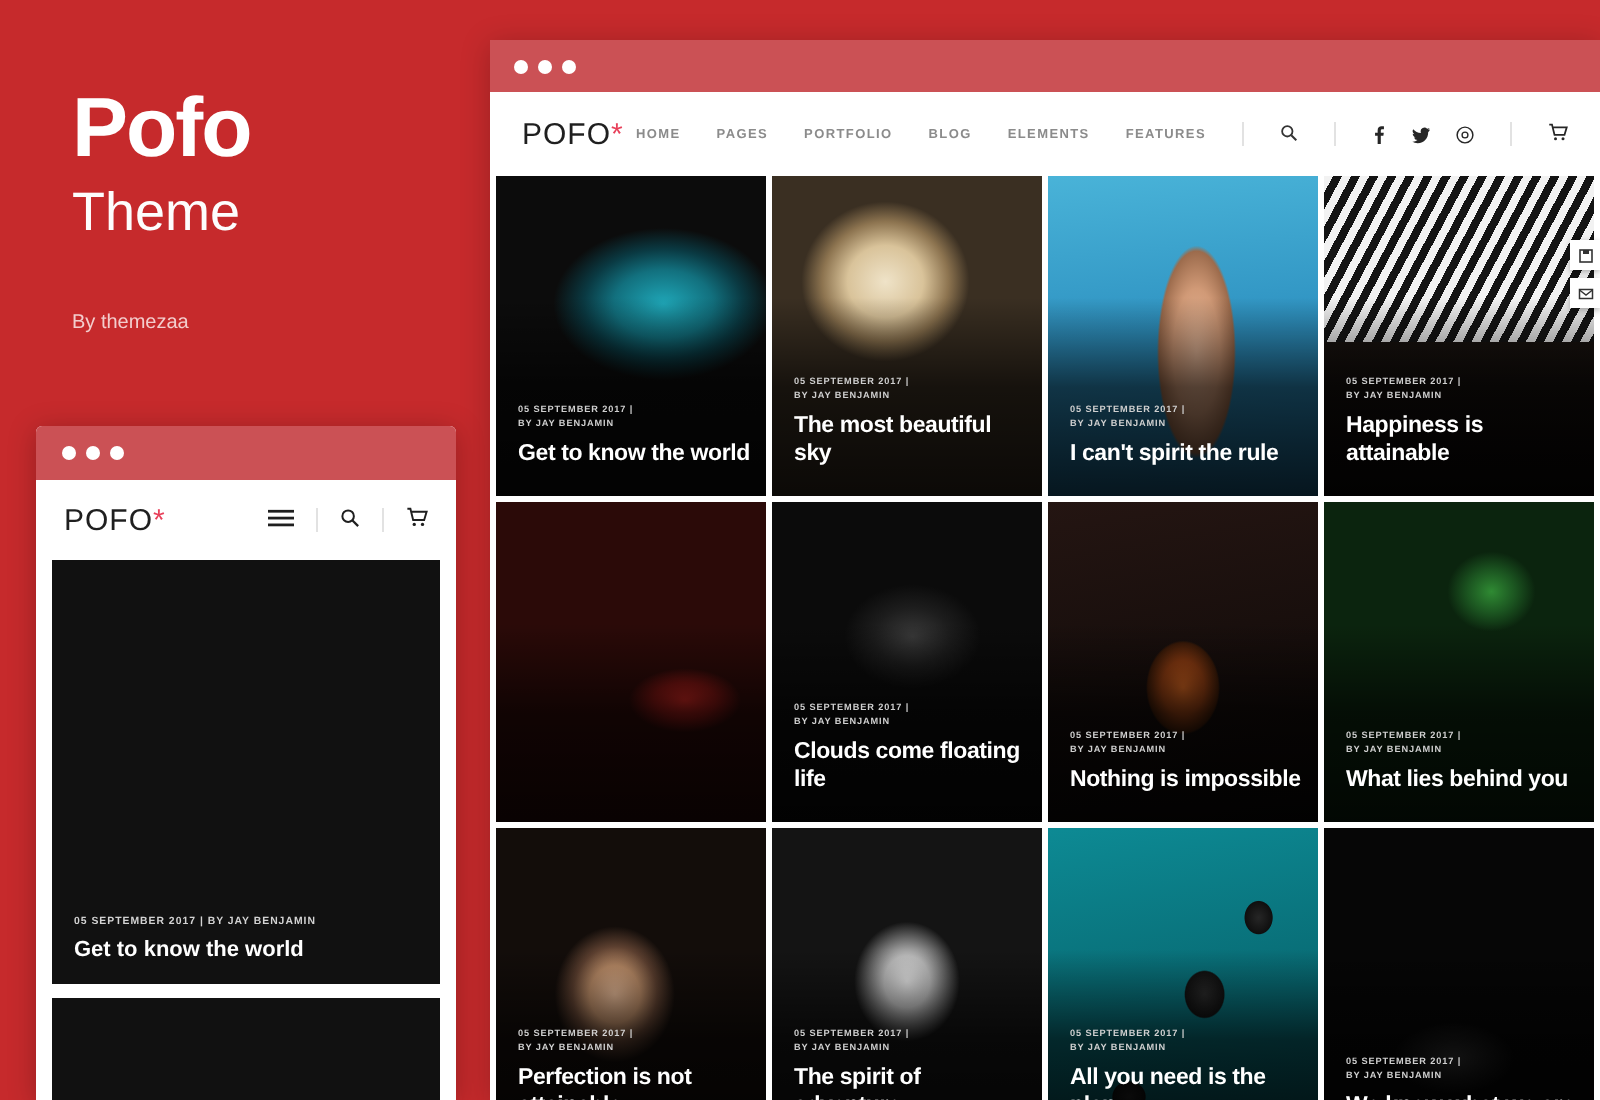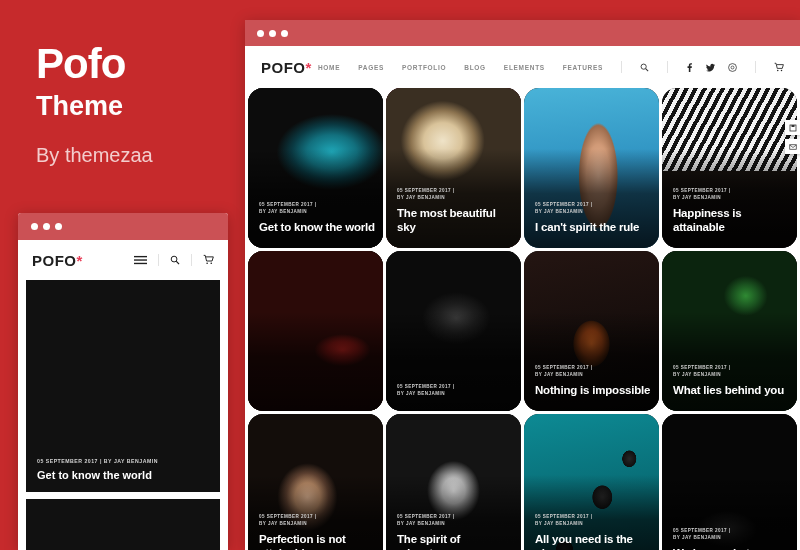--- a/index.html
+++ b/index.html
@@ -10,26 +10,26 @@
     position:relative;
   }
 
   
   .promo { position:absolute; left:36px; top:42px; width:210px; }
   .promo-title {
     font-size:42px; font-weight:bold; color:#ffffff;
     letter-spacing:-1px; line-height:1.05;
   }
   .promo-sub {
-    font-size:27px; font-weight:700; color:#fdfdfd;
+    font-size:27px; font-weight:400; color:#fdfdfd;
     margin-top:6px; line-height:1.1;
   }
   .promo-by {
-    font-size:20px; font-weight:400; color:#f3cdcd;
-    margin-top:22px;
+    font-size:10px; font-weight:400; color:#f3cdcd;
+    margin-top:34px;
   }
 
   
   .titlebar { background:#cb5155; display:flex; align-items:center; }
   .dots { display:flex; gap:5px; }
   .dot { width:7px; height:7px; border-radius:50%; background:#ffffff; }
 
   
   .desktop {
     position:absolute; left:245px; top:20px;
@@ -37,42 +37,42 @@
     background:#ffffff;
     box-shadow:0 2px 14px rgba(0,0,0,.22);
     overflow:hidden;
   }
   .desktop .titlebar { height:26px; padding-left:12px; }
 
   .dnav {
     height:42px; background:#fff; display:flex; align-items:center;
     padding:0 16px; position:relative;
   }
-  .logo { font-size:15px; font-weight:bold; color:#1f1f1f; letter-spacing:.5px; }
+  .logo { font-size:15px; font-weight:normal; color:#1f1f1f; letter-spacing:.5px; }
   .logo .star { color:#e8405a; font-size:15px; }
   .dmenu { display:flex; gap:18px; margin-left:auto; align-items:center; }
   .dmenu-item {
     font-size:6.5px; font-weight:bold; color:#8b8b8b;
     letter-spacing:.7px;
   }
   .nav-sep { width:1px; height:12px; background:#e2e2e2; }
   .nav-icons { display:flex; gap:13px; align-items:center; }
   .nav-icons svg { display:block; }
 
   
   .grid {
     display:grid;
     grid-template-columns:repeat(4, 1fr);
     grid-auto-rows:160px;
     gap:3px;
     padding:0 3px 3px 3px;
     background:#ffffff;
   }
   .tile {
-    position:relative; overflow:hidden; background:#000000;border-radius:15px;
+    position:relative; overflow:hidden; background:#000000;
   }
   .tile .photo { position:absolute; inset:0; }
   .tile .scrim {
     position:absolute; inset:0;
     background:linear-gradient(to bottom, rgba(0,0,0,0) 38%, rgba(0,0,0,.62) 66%, rgba(0,0,0,.80) 100%);
   }
   .tile .cap {
     position:absolute; left:11px; right:8px; bottom:14px; z-index:3;
   }
   .tile .meta {
@@ -297,20 +297,21 @@
     </div>
     <div class="tile">
       <div class="photo ph-kettle"></div>
         <div class="scrim"></div>
       <div class="cap">
         <div class="meta">
           <span>05 SEPTEMBER 2017</span>
           <span>|</span><br>
           <span>BY JAY BENJAMIN</span>
         </div>
+        <div class="title">Clouds come floating life</div>
       </div>
     </div>
     <div class="tile">
       <div class="photo ph-drink"></div>
         <div class="scrim"></div>
       <div class="cap">
         <div class="meta">
           <span>05 SEPTEMBER 2017</span>
           <span>|</span><br>
           <span>BY JAY BENJAMIN</span>

